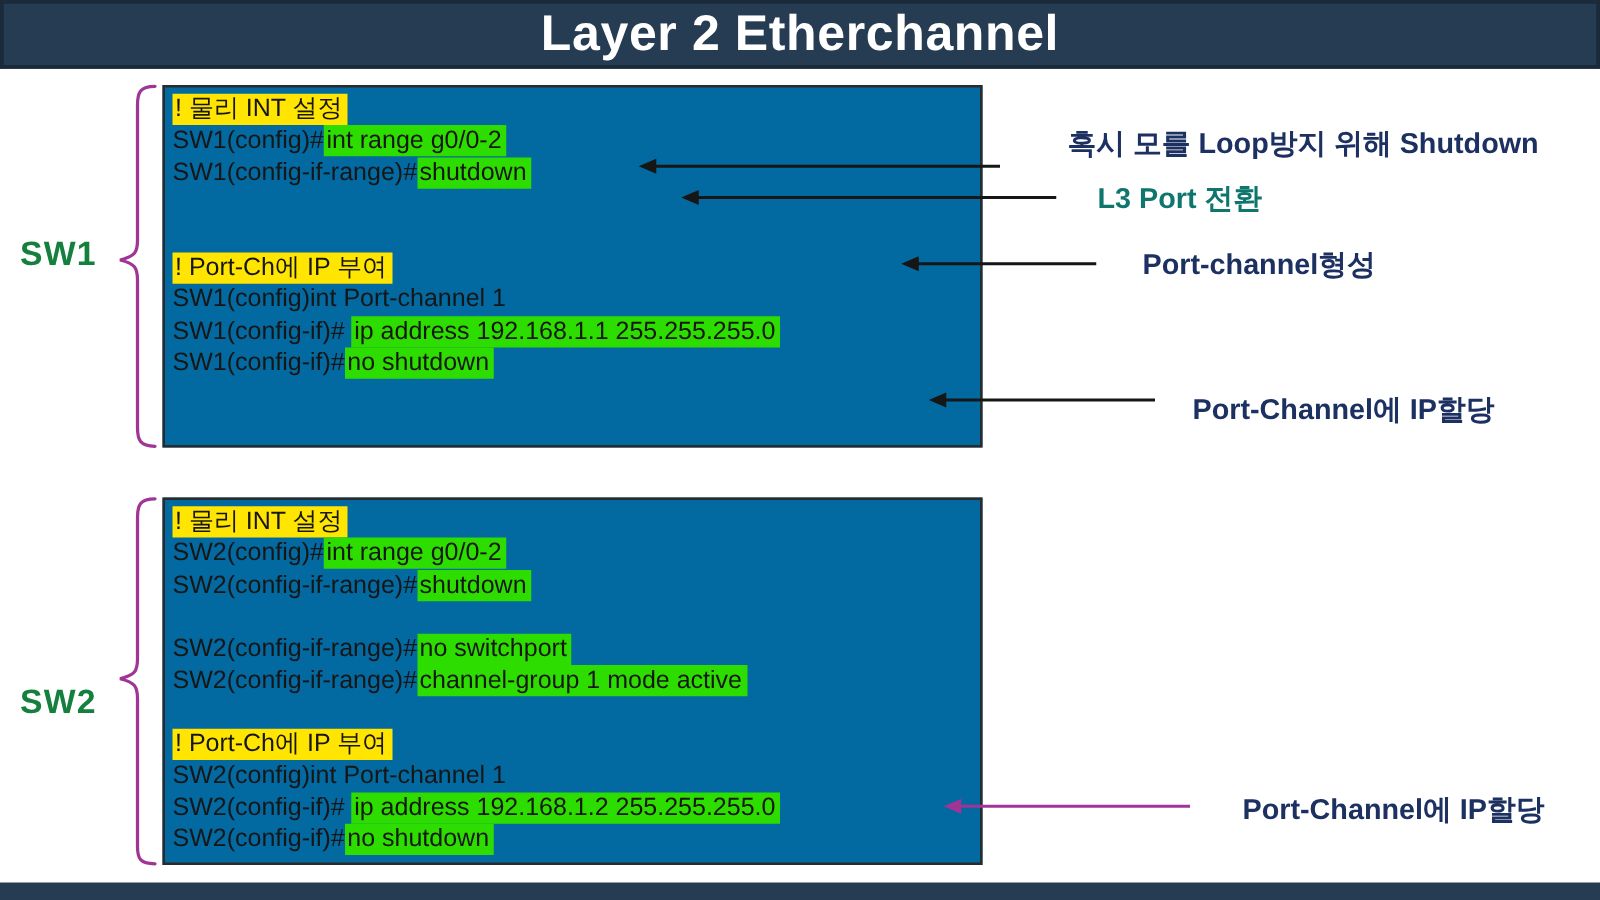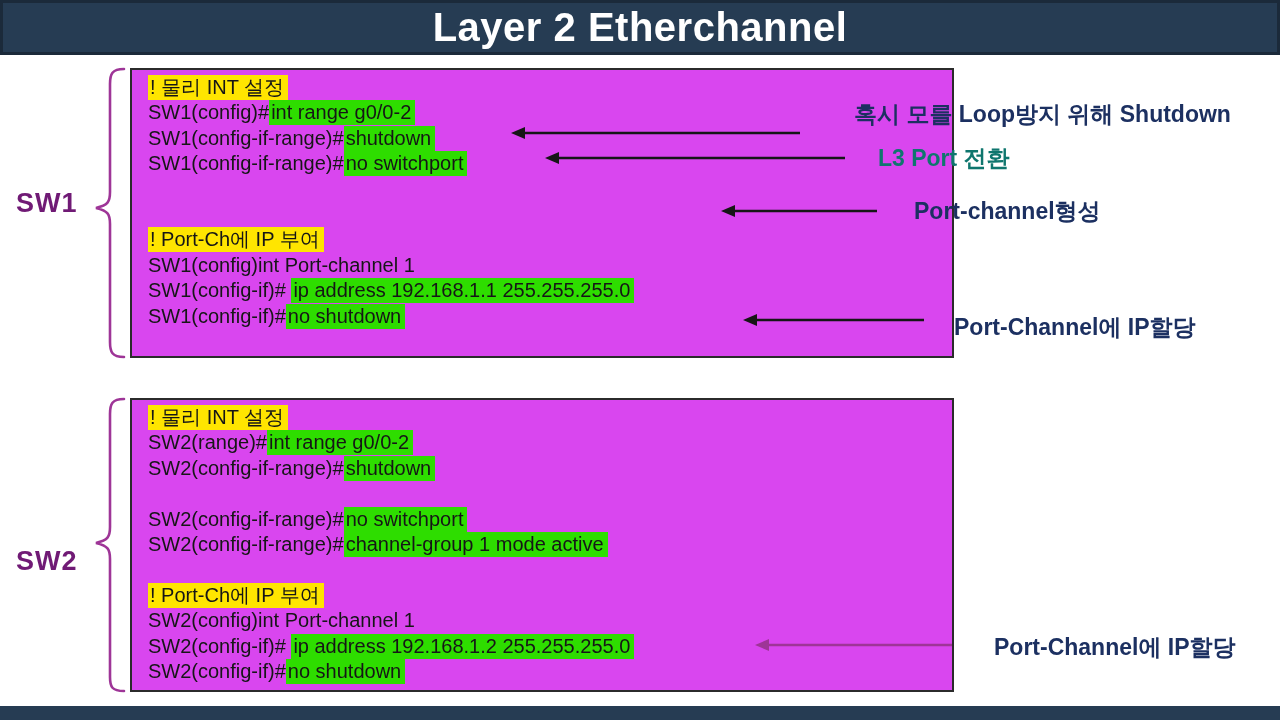--- a/index.html
+++ b/index.html
@@ -36,24 +36,24 @@
     position: absolute;
     left: 0; top: 706px;
     width: 1280px; height: 14px;
     background: #263c53;
   }
 
   
   .code-box {
     position: absolute;
     left: 130px;
-    width: 824px;
-    background: #d946ef;
+    width: 656px;
+    background: #0369a1;
     border: 2px solid #2b2b2b;
-    padding: 5px 0 0 16px;
+    padding: 5px 0 0 6px;
   }
   .box1 { top: 68px; height: 290px; }
   .box2 { top: 398px; height: 294px; }
 
   .code-line {
     height: 25.4px;
     line-height: 25.4px;
     font-size: 20px;
     color: #161616;
     white-space: pre;
@@ -61,21 +61,21 @@
   .hl { padding: 1px 4px 2px 2px; }
   .hl.green { background: #2edd00; }
   .hl.yellow { background: #ffe500; }
 
   
   .sw-label {
     position: absolute;
     left: 16px;
     font-size: 27px;
     font-weight: bold;
-    color: #701a75;
+    color: #15803d;
     letter-spacing: 1px;
   }
   #sw1-label { top: 188px; }
   #sw2-label { top: 546px; }
 
   
   .annotation {
     position: absolute;
     font-size: 23px;
     font-weight: bold;
@@ -104,32 +104,31 @@
 <div class="slide">
 
   <header class="titlebar">
     <span>Layer 2 Etherchannel</span>
   </header>
 
   <div class="code-box box1">
     <div class="code-line"><span class="hl yellow">! 물리 INT 설정</span></div>
     <div class="code-line"><span>SW1(config)#</span><span class="hl green">int range g0/0-2</span></div>
     <div class="code-line"><span>SW1(config-if-range)#</span><span class="hl green">shutdown</span></div>
-    <div class="code-line"><span>SW1(config-if-range)#</span><span class="hl green">no switchport</span></div>
     <div class="code-line"></div>
     <div class="code-line"></div>
     <div class="code-line"><span class="hl yellow">! Port-Ch에 IP 부여</span></div>
     <div class="code-line"><span>SW1(config)int Port-channel 1</span></div>
     <div class="code-line"><span>SW1(config-if)# </span><span class="hl green">ip address 192.168.1.1 255.255.255.0</span></div>
     <div class="code-line"><span>SW1(config-if)#</span><span class="hl green">no shutdown</span></div>
   </div>
 
   <div class="code-box box2">
     <div class="code-line"><span class="hl yellow">! 물리 INT 설정</span></div>
-    <div class="code-line"><span>SW2(range)#</span><span class="hl green">int range g0/0-2</span></div>
+    <div class="code-line"><span>SW2(config)#</span><span class="hl green">int range g0/0-2</span></div>
     <div class="code-line"><span>SW2(config-if-range)#</span><span class="hl green">shutdown</span></div>
     <div class="code-line"></div>
     <div class="code-line"><span>SW2(config-if-range)#</span><span class="hl green">no switchport</span></div>
     <div class="code-line"><span>SW2(config-if-range)#</span><span class="hl green">channel-group 1 mode active</span></div>
     <div class="code-line"></div>
     <div class="code-line"><span class="hl yellow">! Port-Ch에 IP 부여</span></div>
     <div class="code-line"><span>SW2(config)int Port-channel 1</span></div>
     <div class="code-line"><span>SW2(config-if)# </span><span class="hl green">ip address 192.168.1.2 255.255.255.0</span></div>
     <div class="code-line"><span>SW2(config-if)#</span><span class="hl green">no shutdown</span></div>
   </div>

